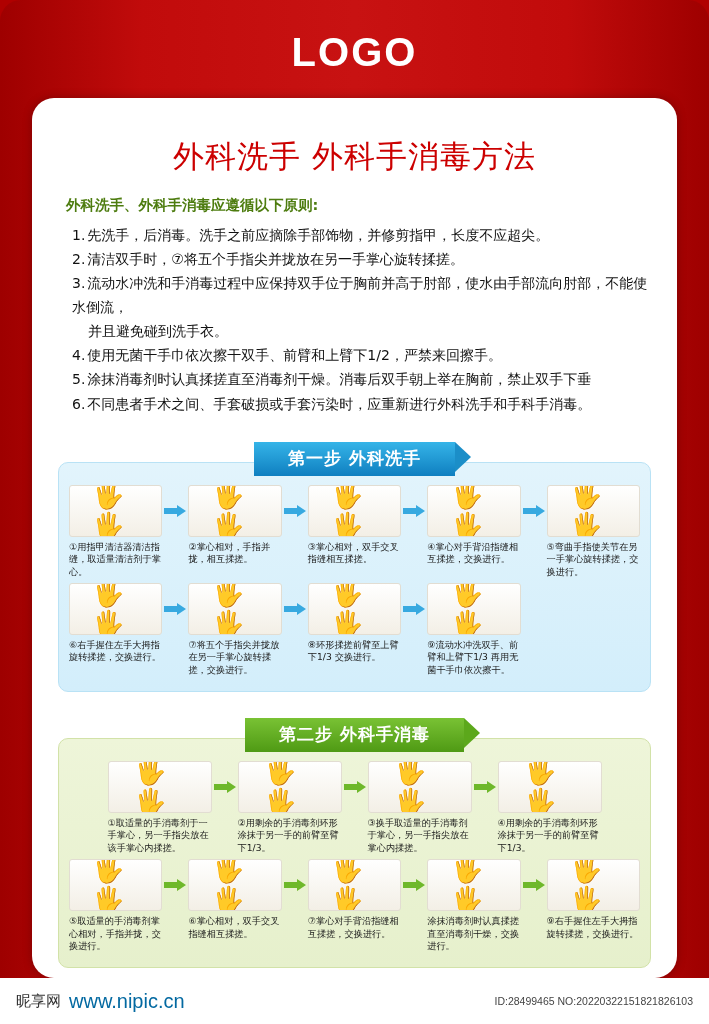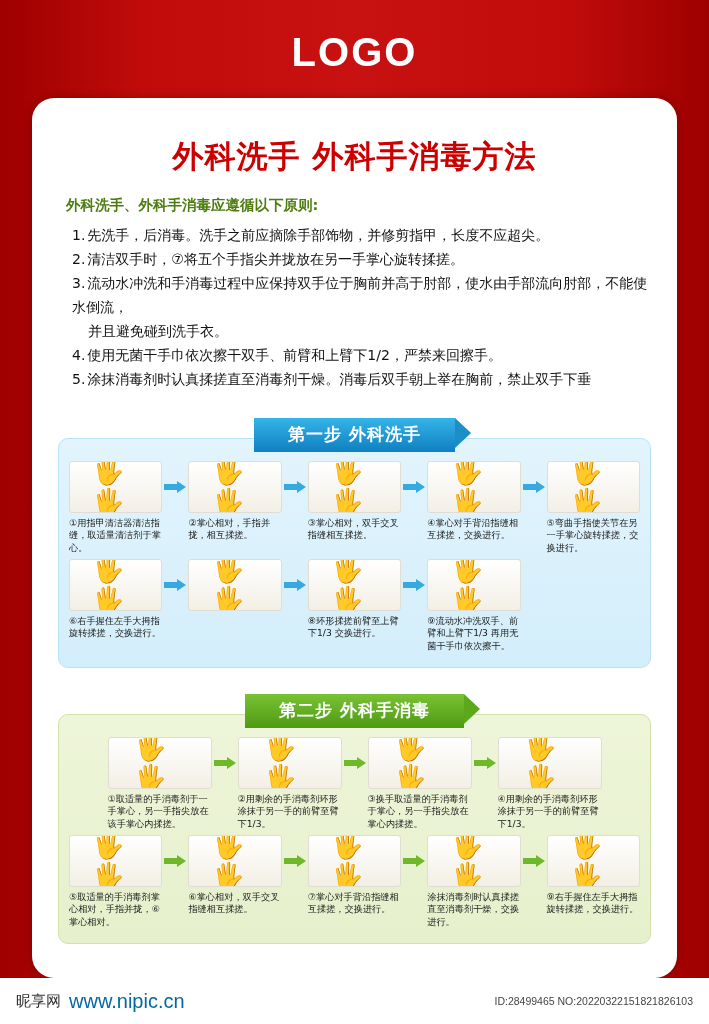--- a/index.html
+++ b/index.html
@@ -7,20 +7,21 @@
     width: 709px; height: 1024px;
     font-family: "Liberation Sans", sans-serif;
     background: #b00000;
     position: relative;
     overflow: hidden;
   }
   .poster {
     position: absolute;
     left: 0; top: 0; right: 0; bottom: 0;
     background: linear-gradient(90deg,#9e0000 0%,#c10b0b 20%,#c81212 50%,#c10b0b 80%,#9e0000 100%);
+    border-radius: 21px;
   }
   .logo {
     position: absolute;
     top: 30px; left: 0; width: 100%;
     text-align: center;
     color: #ffffff;
     font-size: 40px;
     font-weight: bold;
     letter-spacing: 2px;
   }
@@ -30,21 +31,21 @@
     width: 645px; height: 880px;
     background: #ffffff;
     border-radius: 22px;
     box-shadow: 0 0 10px rgba(0,0,0,.25);
     padding: 16px 26px;
   }
   .title {
     text-align: center;
     color: #cc0000;
     font-size: 31px;
-    font-weight: bold;
+    font-weight: normal;
     letter-spacing: 1px;
     margin-top: 22px;
     margin-bottom: 18px;
     font-family: "DejaVu Sans", sans-serif;
   }
   .subtitle {
     color: #4d7c0f;
     font-size: 14.5px;
     font-weight: bold;
     margin: 6px 0 8px 8px;
@@ -153,20 +154,21 @@
     <div class="title">外科洗手  外科手消毒方法</div>
 
     <div class="subtitle">外科洗手、外科手消毒应遵循以下原则:</div>
 
     <ul class="principles">
       <li><span class="ln">1.</span><span>先洗手，后消毒。洗手之前应摘除手部饰物，并修剪指甲，长度不应超尖。</span></li>
       <li><span class="ln">2.</span><span>清洁双手时，⑦将五个手指尖并拢放在另一手掌心旋转揉搓。</span></li>
       <li><span class="ln">3.</span><span>流动水冲洗和手消毒过程中应保持双手位于胸前并高于肘部，使水由手部流向肘部，不能使水倒流，</span><span class="cont">并且避免碰到洗手衣。</span></li>
       <li><span class="ln">4.</span><span>使用无菌干手巾依次擦干双手、前臂和上臂下1/2，严禁来回擦手。</span></li>
       <li><span class="ln">5.</span><span>涂抹消毒剂时认真揉搓直至消毒剂干燥。消毒后双手朝上举在胸前，禁止双手下垂</span></li>
+      <li><span class="ln">6.</span><span>不同患者手术之间、手套破损或手套污染时，应重新进行外科洗手和手科手消毒。</span></li>
     </ul>
 
     <div class="banner-wrap">
       <div class="banner blue">第一步  外科洗手</div>
     </div>
     <div class="panel blue">
       <div class="row">
         <div class="cell">
           <div class="photo">
               <span class="hand">🖐🖐</span>
@@ -228,20 +230,21 @@
         </div>
         <div class="arrow">
             <svg width="22" height="12">
               <polygon points="0,3 13,3 13,0 22,6 13,12 13,9 0,9" fill="#37a9e0"></polygon>
             </svg>
           </div>
         <div class="cell">
           <div class="photo">
               <span class="hand">🖐🖐</span>
             </div>
+          <div class="cap">⑦将五个手指尖并拢放在另一手掌心旋转揉搓，交换进行。</div>
         </div>
         <div class="arrow">
             <svg width="22" height="12">
               <polygon points="0,3 13,3 13,0 22,6 13,12 13,9 0,9" fill="#37a9e0"></polygon>
             </svg>
           </div>
         <div class="cell">
           <div class="photo">
               <span class="hand">🖐🖐</span>
             </div>
@@ -307,21 +310,21 @@
             </div>
           <div class="cap">④用剩余的手消毒剂环形涂抹于另一手的前臂至臂下1/3。</div>
         </div>
       </div>
 
       <div class="row">
         <div class="cell">
           <div class="photo">
               <span class="hand">🖐🖐</span>
             </div>
-          <div class="cap">⑤取适量的手消毒剂掌心相对，手指并拢，⑥掌心相对。</div>
+          <div class="cap">⑤取适量的手消毒剂掌心相对，手指并拢，交换进行。</div>
         </div>
         <div class="arrow">
             <svg width="22" height="12">
               <polygon points="0,3 13,3 13,0 22,6 13,12 13,9 0,9" fill="#6eb82a"></polygon>
             </svg>
           </div>
         <div class="cell">
           <div class="photo">
               <span class="hand">🖐🖐</span>
             </div>

